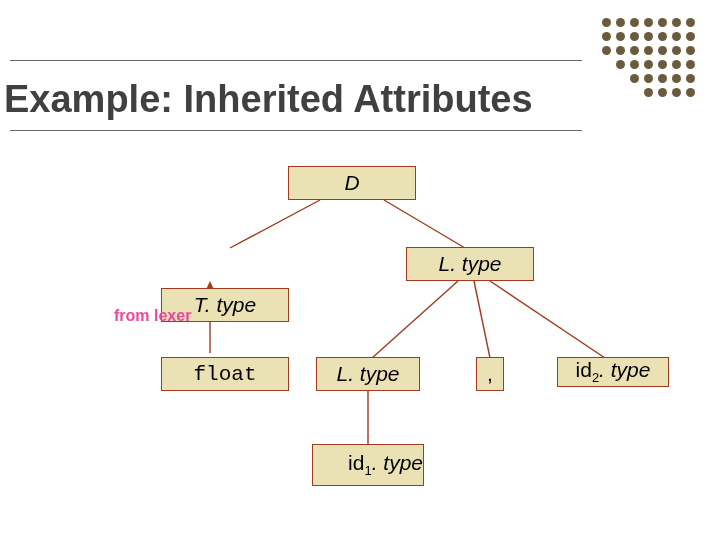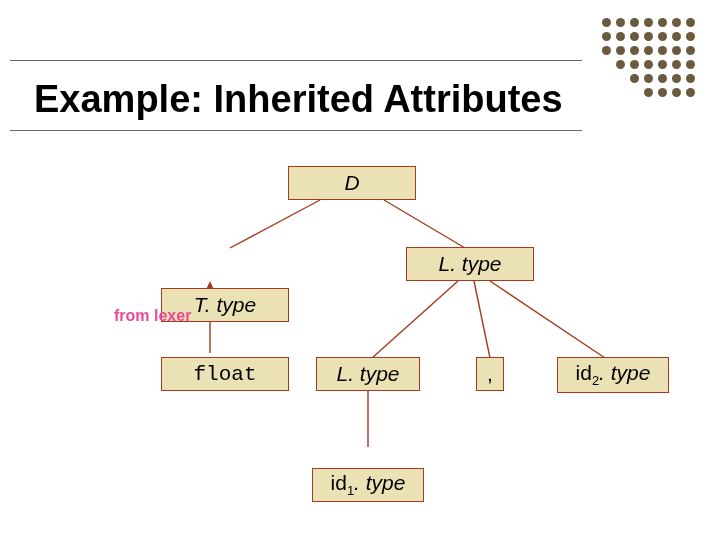--- a/index.html
+++ b/index.html
@@ -11,25 +11,25 @@
     font-family: Arial, Helvetica, sans-serif;
     overflow: hidden;
   }
   .slide {
     position: relative;
     width: 720px;
     height: 540px;
   }
   .title {
     position: absolute;
-    left: 34px;
+    left: 4px;
     top: 78px;
     font-size: 38px;
     font-weight: bold;
-    color: #000000;
+    color: #404040;
   }
   .hr {
     position: absolute;
     height: 0;
     border-top: 1px solid #6a6a6a;
   }
   .hr1 { left: 10px; top: 60px; width: 572px; }
   .hr2 { left: 10px; top: 130px; width: 572px; }
 
   
@@ -172,21 +172,21 @@
   <div class="node" style="left:161px; top:357px; width:128px; height:34px;">
     <span class="mono">float</span>
   </div>
 
   <div class="node" style="left:316px; top:357px; width:104px; height:34px;">L. type</div>
 
   <div class="node" style="left:476px; top:357px; width:28px; height:34px;">
     <span class="up">,</span>
   </div>
 
-  <div class="node" style="left:557px; top:357px; width:112px; height:36px;text-align:center;">
+  <div class="node" style="left:557px; top:357px; width:112px; height:30px;text-align:center;">
     <span><span class="up">id</span><sub>2</sub>. type</span>
   </div>
 
-  <div class="node" style="left:312px; top:468px; width:112px; height:34px;">
+  <div class="node" style="left:312px; top:444px; width:112px; height:42px;justify-content:flex-end;">
     <span><span class="up">id</span><sub>1</sub>. type</span>
   </div>
 
 </div>
 
 </body></html>

